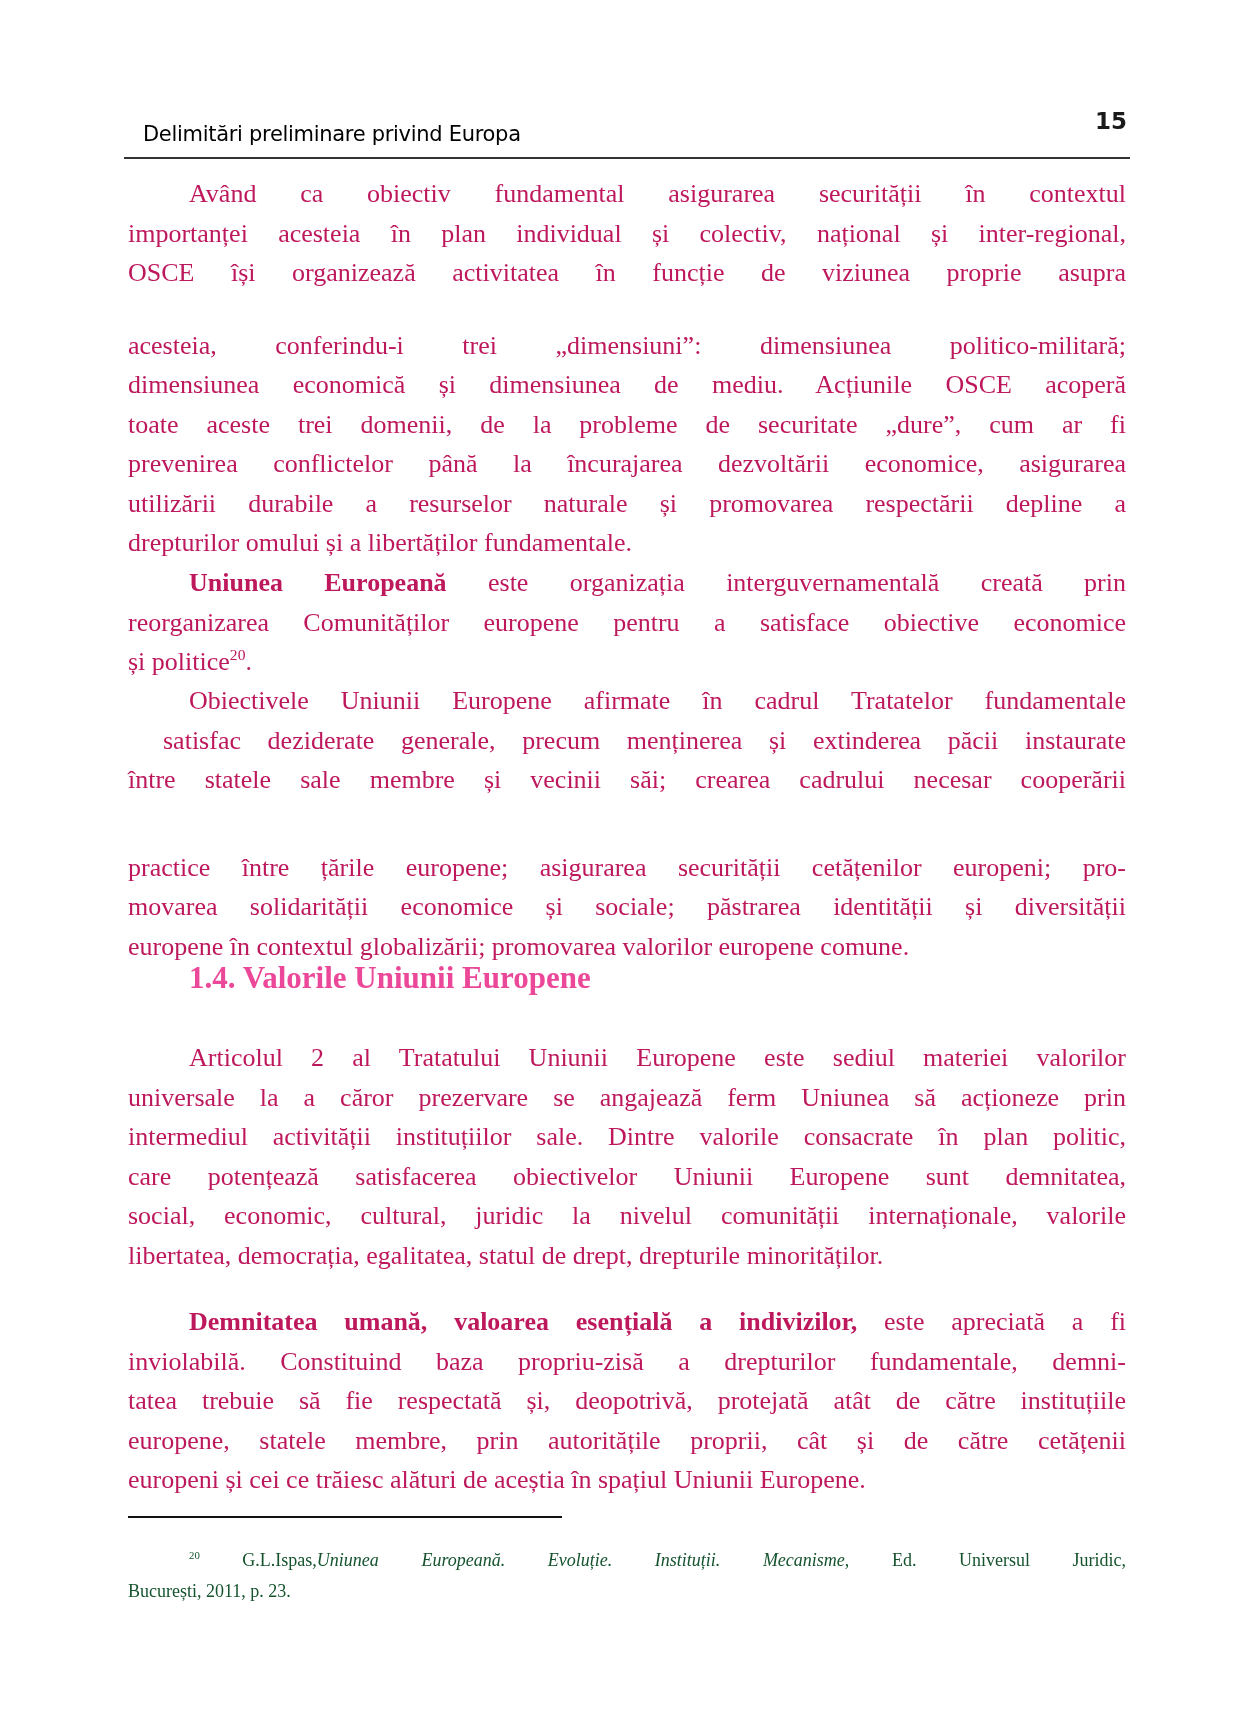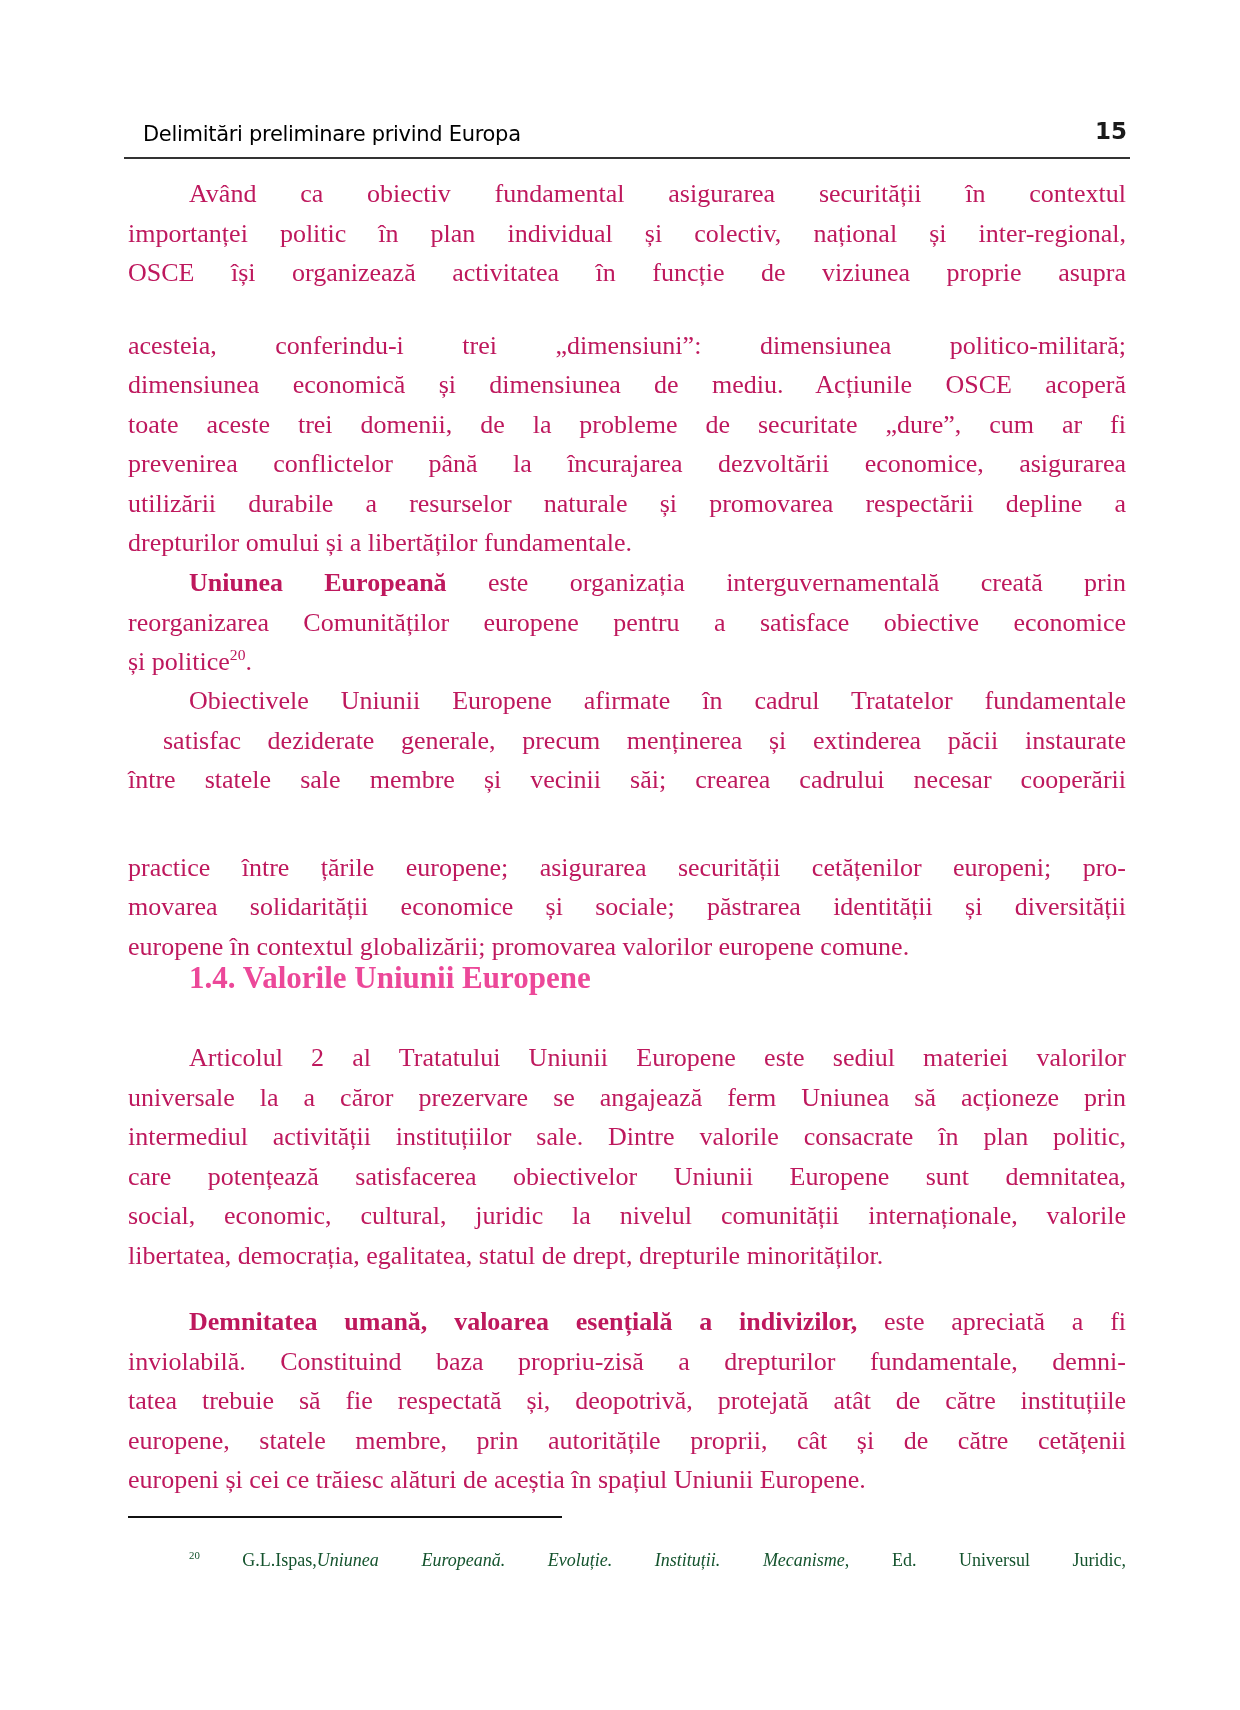--- a/index.html
+++ b/index.html
@@ -3,21 +3,21 @@
   <meta charset="utf-8">
   <style>
     html, body { margin: 0; padding: 0; background: #ffffff; }
     body { width: 1240px; height: 1710px; position: relative; overflow: hidden; color: #1a1a1a; }
     .header-title {
       position: absolute; left: 143px; top: 122px;
       font-family: "DejaVu Sans", sans-serif; font-size: 21px; color: #000000;
       letter-spacing: -0.3px;
     }
     .page-number {
-      position: absolute; right: 113px; top: 118px;
+      position: absolute; right: 113px; top: 108px;
       font-family: "DejaVu Sans", sans-serif; font-size: 23px; font-weight: bold; color: #1a1a1a;
     }
     .header-rule {
       position: absolute; left: 124px; top: 157px; width: 1006px; height: 0;
       border-top: 2px solid #333;
     }
     .body-text {
       position: absolute; left: 128px; width: 998px;
       font-family: "Liberation Serif", serif; font-size: 26px; line-height: 39.5px;
       color: #be185d; text-align: justify;
@@ -43,21 +43,21 @@
 <body>
 
 <div>
   <div class="header-title">Delimitări preliminare privind Europa</div>
   <div class="page-number">15</div>
   <div class="header-rule"></div>
 </div>
 
 <div class="body-text" style="top:174px;">
   <span class="line first" style="white-space: normal;">Având ca obiectiv fundamental asigurarea securității în contextul</span>
-  <span class="line" style="white-space: normal;">importanței politic în plan individual și colectiv, național și inter-regional,</span>
+  <span class="line" style="white-space: normal;">importanței acesteia în plan individual și colectiv, național și inter-regional,</span>
   <span class="line" style="white-space: normal;">OSCE își organizează activitatea în funcție de viziunea proprie asupra</span>
   <span class="line" style="white-space: normal; margin-top: 33px;">acesteia, conferindu-i trei „dimensiuni”: dimensiunea politico-militară;</span>
   <span class="line" style="white-space: normal;">dimensiunea economică și dimensiunea de mediu. Acțiunile OSCE acoperă</span>
   <span class="line" style="white-space: normal;">toate aceste trei domenii, de la probleme de securitate „dure”, cum ar fi</span>
   <span class="line" style="white-space: normal;">prevenirea conflictelor până la încurajarea dezvoltării economice, asigurarea</span>
   <span class="line" style="white-space: normal;">utilizării durabile a resurselor naturale și promovarea respectării depline a</span>
   <span class="line last">drepturilor omului și a libertăților fundamentale.</span>
 </div>
 
 <div class="body-text" style="top:563px;">
@@ -90,13 +90,14 @@
   <span class="line first" style="white-space: normal;"><b>Demnitatea umană, valoarea esențială a indivizilor,</b><span> este apreciată a fi</span></span>
   <span class="line" style="white-space: normal;">inviolabilă. Constituind baza propriu-zisă a drepturilor fundamentale, demni-</span>
   <span class="line" style="white-space: normal;">tatea trebuie să fie respectată și, deopotrivă, protejată atât de către instituțiile</span>
   <span class="line" style="white-space: normal;">europene, statele membre, prin autoritățile proprii, cât și de către cetățenii</span>
   <span class="line last">europeni și cei ce trăiesc alături de aceștia în spațiul Uniunii Europene.</span>
 </div>
 
 <div class="footnote-rule"></div>
 <div class="footnote">
   <span class="line first" style="white-space: normal;"><sup>20</sup> <span>G.L.Ispas,</span><i>Uniunea Europeană. Evoluție. Instituții. Mecanisme</i><span>, Ed. Universul Juridic,</span></span>
+  <span class="line last">București, 2011, p. 23.</span>
 </div>
 
 </body></html>

